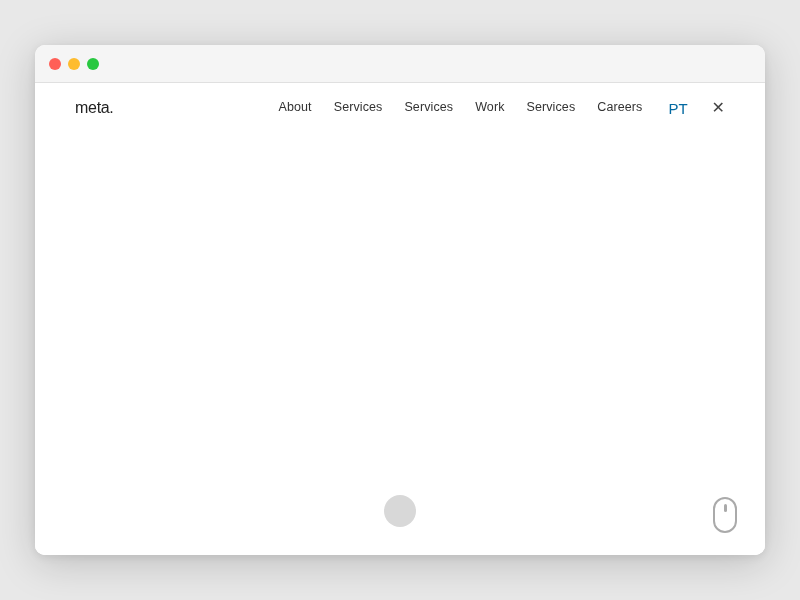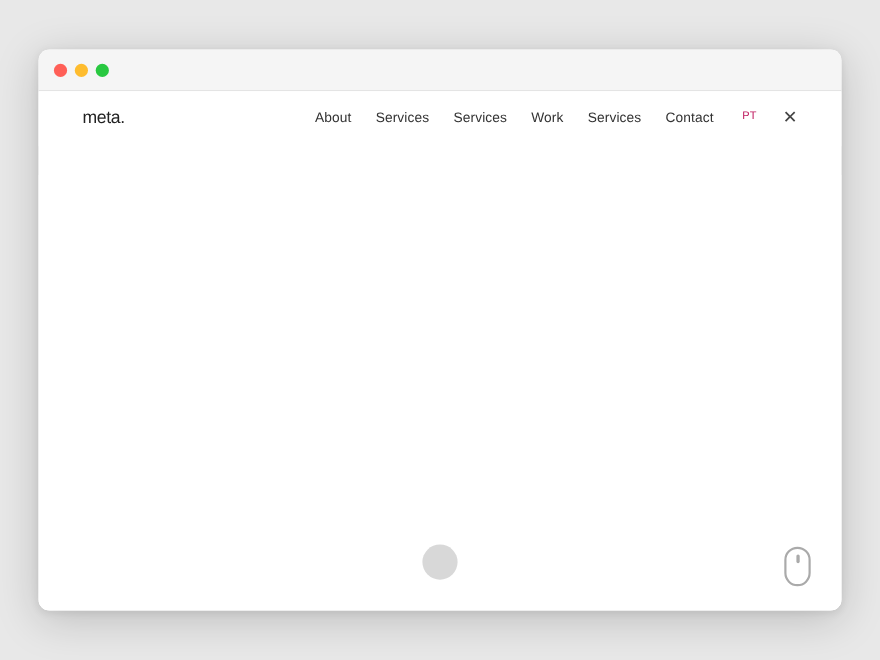--- a/index.html
+++ b/index.html
@@ -85,22 +85,22 @@
 
     .nav-link {
       font-size: 12.5px;
       color: #333;
       text-decoration: none;
       cursor: pointer;
       letter-spacing: 0.1px;
     }
 
     .nav-lang {
-      font-size: 10px;
-      color: #be185d;
+      font-size: 15px;
+      color: #0369a1;
       cursor: pointer;
       margin-left: 4px;
     }
 
     .nav-close {
       font-size: 16px;
       color: #444;
       cursor: pointer;
       margin-left: 2px;
       line-height: 1;
@@ -160,21 +160,21 @@
 
   <div class="content-area">
     <nav class="navbar">
       <div class="logo">meta.</div>
       <div class="nav-links">
         <a class="nav-link">About</a>
         <a class="nav-link">Services</a>
         <a class="nav-link">Services</a>
         <a class="nav-link">Work</a>
         <a class="nav-link">Services</a>
-        <a class="nav-link">Contact</a>
+        <a class="nav-link">Careers</a>
         <span class="nav-lang">PT</span>
         <span class="nav-close">✕</span>
       </div>
     </nav>
 
     <div class="main-content">
       <div class="scroll-indicator"></div>
       <div class="mouse-icon">
         <div class="mouse-scroll-dot"></div>
       </div>

